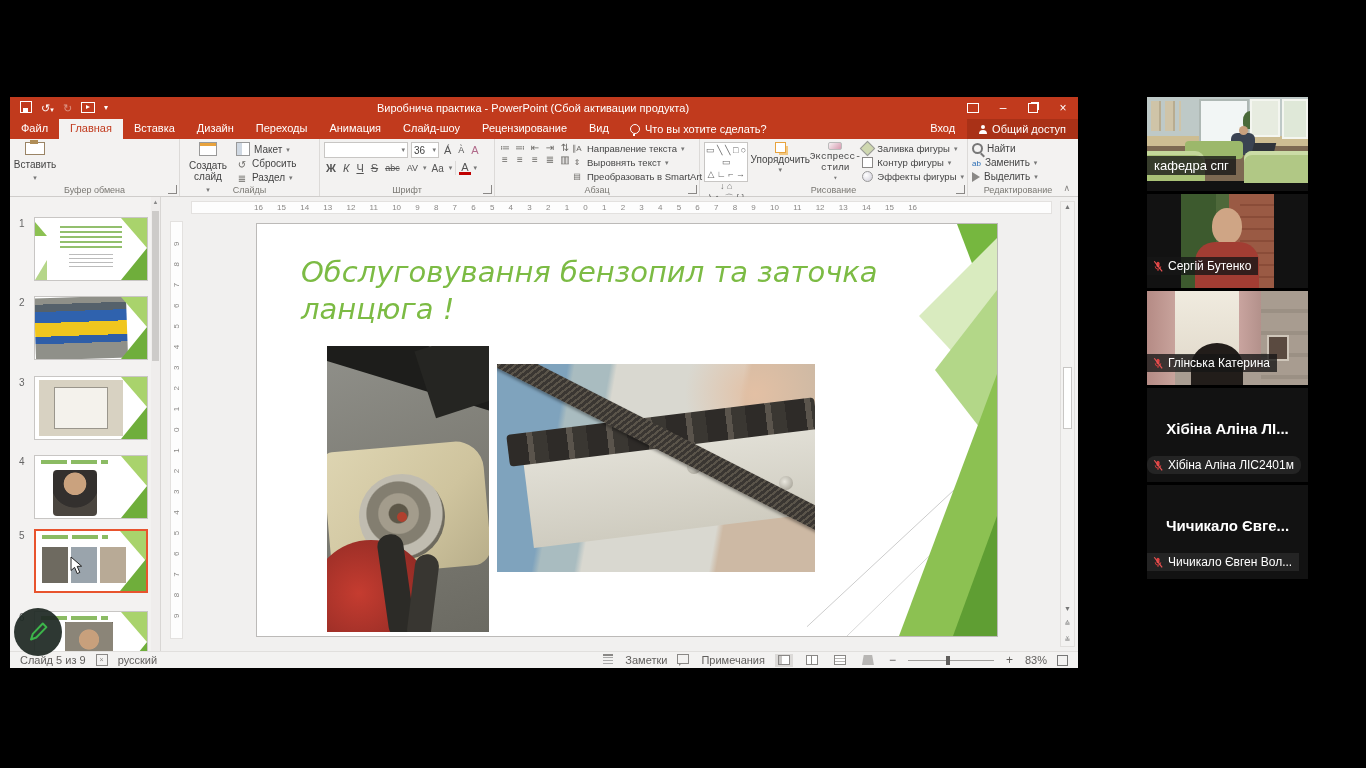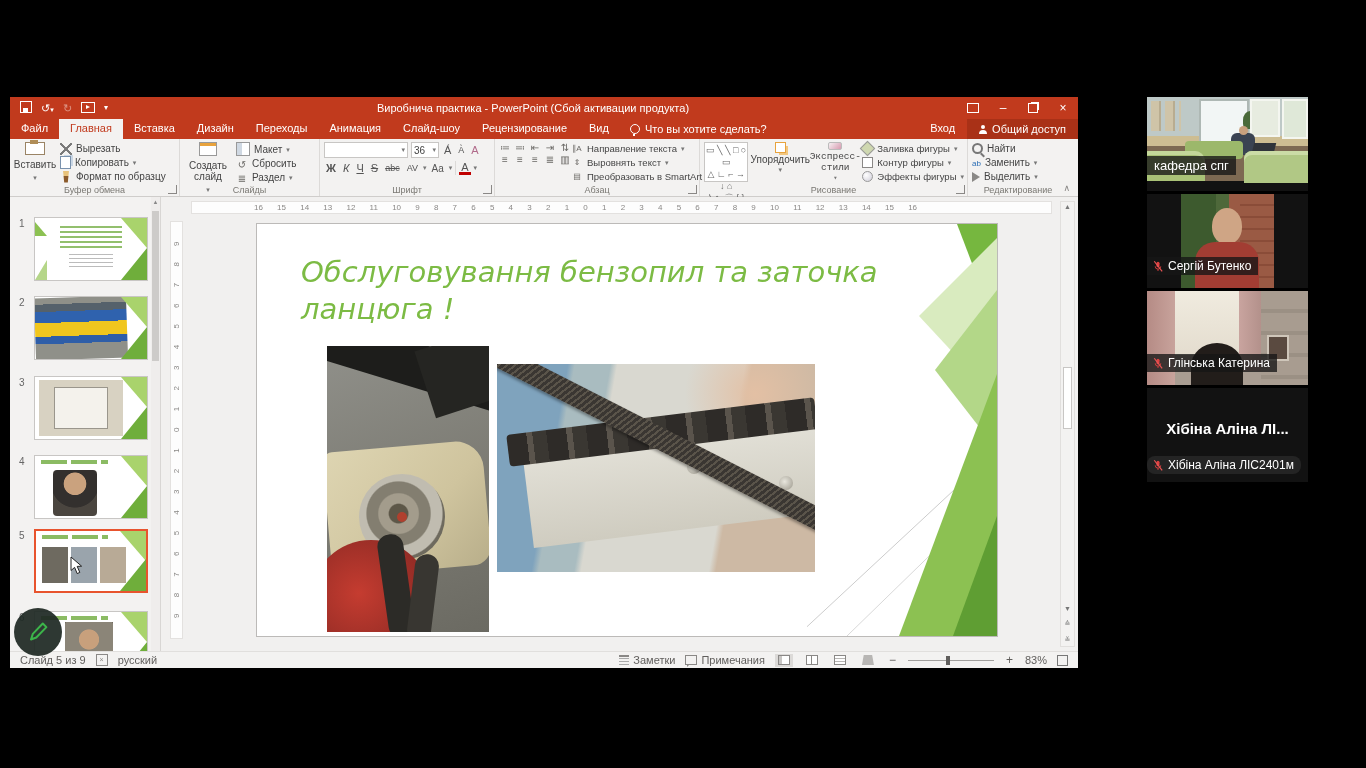--- a/index.html
+++ b/index.html
@@ -125,21 +125,21 @@
   #p2file{position:absolute;left:-30px;top:-36px;width:460px;height:22px;background:repeating-linear-gradient(115deg,#3a3632 0 3px,#5a544a 3px 5px);transform:rotate(27deg);transform-origin:left top;border-radius:10px;box-shadow:0 2px 3px rgba(0,0,0,.35);}
   #p2riv1,#p2riv2,#p2riv3{position:absolute;width:14px;height:14px;border-radius:50%;background:radial-gradient(circle at 40% 40%,#e8e6dd,#9a968a);}
   #p2riv1{left:190px;top:96px;} #p2riv2{left:236px;top:104px;} #p2riv3{left:282px;top:112px;}
   .facet-svg{position:absolute;right:0;top:0;}
   .canvscroll{position:absolute;right:3px;top:4px;bottom:4px;width:13px;background:#f3f2f1;border:1px solid #e1dfdd;font-size:7px;color:#777;text-align:center;}
   .cthumb{position:absolute;left:2px;right:2px;top:165px;height:60px;background:#fff;border:1px solid #c8c6c4;}
   .csarr{position:absolute;left:0;right:0;}
   
   .statusbar{position:absolute;left:0;right:0;bottom:0;height:17px;background:#f3f2f1;border-top:1px solid #e1dfdd;display:flex;align-items:center;gap:10px;padding:0 10px;font-size:11px;color:#605e5c;box-sizing:border-box;}
   .spell{width:10px;height:10px;border:1px solid #8a8886;font-size:7px;line-height:9px;text-align:center;color:#8a8886;}
-  .sb-ic{display:inline-flex;align-items:center;gap:4px;}
+  .sb-ic{display:inline-flex;align-items:flex-start;gap:12px;}
   .ico-notes{width:10px;height:8px;border-top:2px solid #8a8886;background:repeating-linear-gradient(180deg,transparent 0 1px,#aaa 1px 2px,transparent 2px 3px);}
   .ico-comm{width:10px;height:8px;border:1px solid #8a8886;position:relative;}
   .ico-comm:after{content:"";position:absolute;left:1px;bottom:-3px;border-left:3px solid #8a8886;border-bottom:3px solid transparent;}
   .vbtn{width:18px;height:13px;display:inline-flex;align-items:center;justify-content:center;}
   .vbtn.on{background:#dcdad8;}
   .vico{width:12px;height:10px;border:1px solid #8a8886;box-sizing:border-box;}
   .vi-normal{background:linear-gradient(90deg,#c8c6c4 0 30%,#fff 30%);}
   .vi-sorter{background:linear-gradient(90deg,#fff 0 45%,#8a8886 45% 55%,#fff 55%),linear-gradient(180deg,#fff 0 45%,#8a8886 45% 55%,#fff 55%);}
   .vi-reading{background:repeating-linear-gradient(180deg,#fff 0 2px,#b8b6b4 2px 3px);}
   .vi-show{clip-path:polygon(15% 0,85% 0,100% 100%,0 100%);background:#b8b6b4;border:none;}
@@ -233,35 +233,20 @@
   </div>
 
   <div class="ribbon">
     <div class="rgroup" style="width:170px;">
       <div class="g-inner">
         <div class="bigbtn">
           <span class="clipboard-icon"></span>
           <span>Вставить</span>
           <span class="caret">▾</span>
         </div>
-        <div class="smallcol">
-          <div class="sbtn">
-              <span class="mi mi-cut"></span>
-              <span>Вырезать</span>
-            </div>
-          <div class="sbtn">
-              <span class="mi mi-copy"></span>
-              <span>Копировать</span>
-              <span class="caret">▾</span>
-            </div>
-          <div class="sbtn">
-              <span class="mi mi-brush"></span>
-              <span>Формат по образцу</span>
-            </div>
-        </div>
       </div>
       <div class="glabel">Буфер обмена</div>
       <span class="launcher"></span>
     </div>
     <div class="rgroup" style="width:140px;">
       <div class="g-inner">
         <div class="bigbtn" style="width:48px;">
           <span class="mi mi-newslide"></span>
           <span>Создать слайд</span>
           <span class="caret">▾</span>
@@ -618,20 +603,34 @@
         <svg width="12" height="13" viewBox="0 0 16 16">
             <rect x="6" y="1.5" width="4" height="7.5" rx="2" fill="#e04040"></rect>
             <path d="M4.3 7.8a3.7 3.7 0 0 0 7.4 0" stroke="#e04040" stroke-width="1.2" fill="none"></path>
             <line x1="8" y1="11.5" x2="8" y2="14" stroke="#e04040" stroke-width="1.2"></line>
             <line x1="3" y1="1" x2="13.5" y2="14.5" stroke="#e85555" stroke-width="1.6"></line>
           </svg>
       </span>
       <span>Хібіна Аліна ЛІС2401м</span>
     </div>
   </div>
+  <div class="tile">
+    <div class="centername">Чичикало Євге...</div>
+    <div class="nameplate" style="bottom:8px;background:rgba(40,40,40,.85);">
+      <span class="micmute">
+        <svg width="12" height="13" viewBox="0 0 16 16">
+            <rect x="6" y="1.5" width="4" height="7.5" rx="2" fill="#e04040"></rect>
+            <path d="M4.3 7.8a3.7 3.7 0 0 0 7.4 0" stroke="#e04040" stroke-width="1.2" fill="none"></path>
+            <line x1="8" y1="11.5" x2="8" y2="14" stroke="#e04040" stroke-width="1.2"></line>
+            <line x1="3" y1="1" x2="13.5" y2="14.5" stroke="#e85555" stroke-width="1.6"></line>
+          </svg>
+      </span>
+      <span>Чичикало Євген Вол...</span>
+    </div>
+  </div>
 </div>
 
 <div id="pencilbtn">
   <svg width="24" height="24" viewBox="0 0 24 24">
     <path d="M5 19.5l1.8-5.6L16.8 3.5l3.6 3.6L10.3 17.5 5 19.5z" fill="none" stroke="#3cb54a" stroke-width="2" stroke-linejoin="round"></path>
   </svg>
 </div>
 
 <svg id="cursor" width="13" height="19" viewBox="0 0 13 19">
   <path d="M1 1 L1 14.5 L4.6 11.4 L7.2 17.6 L9.8 16.4 L7.2 10.4 L11.6 10.2 Z" fill="#ffffff" stroke="#222" stroke-width="1"></path>

